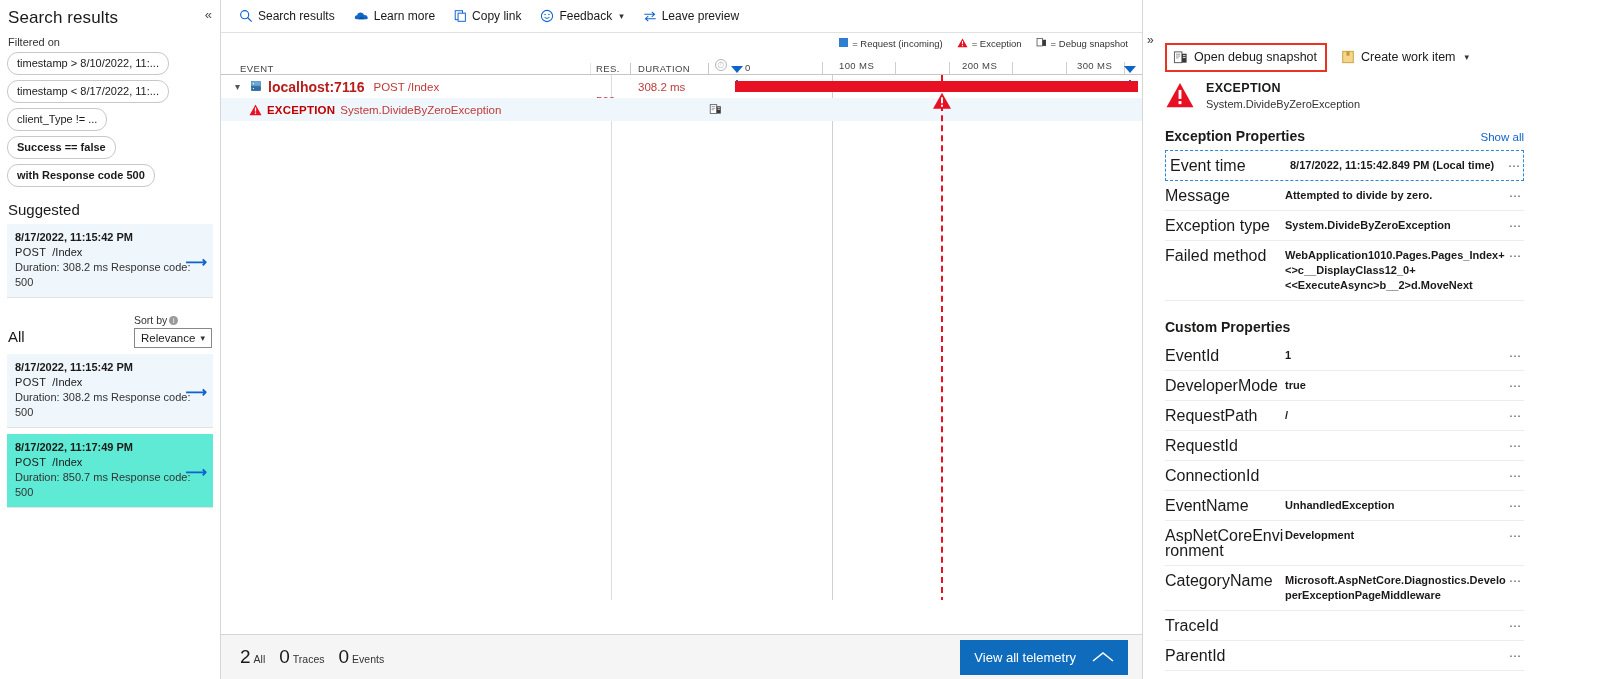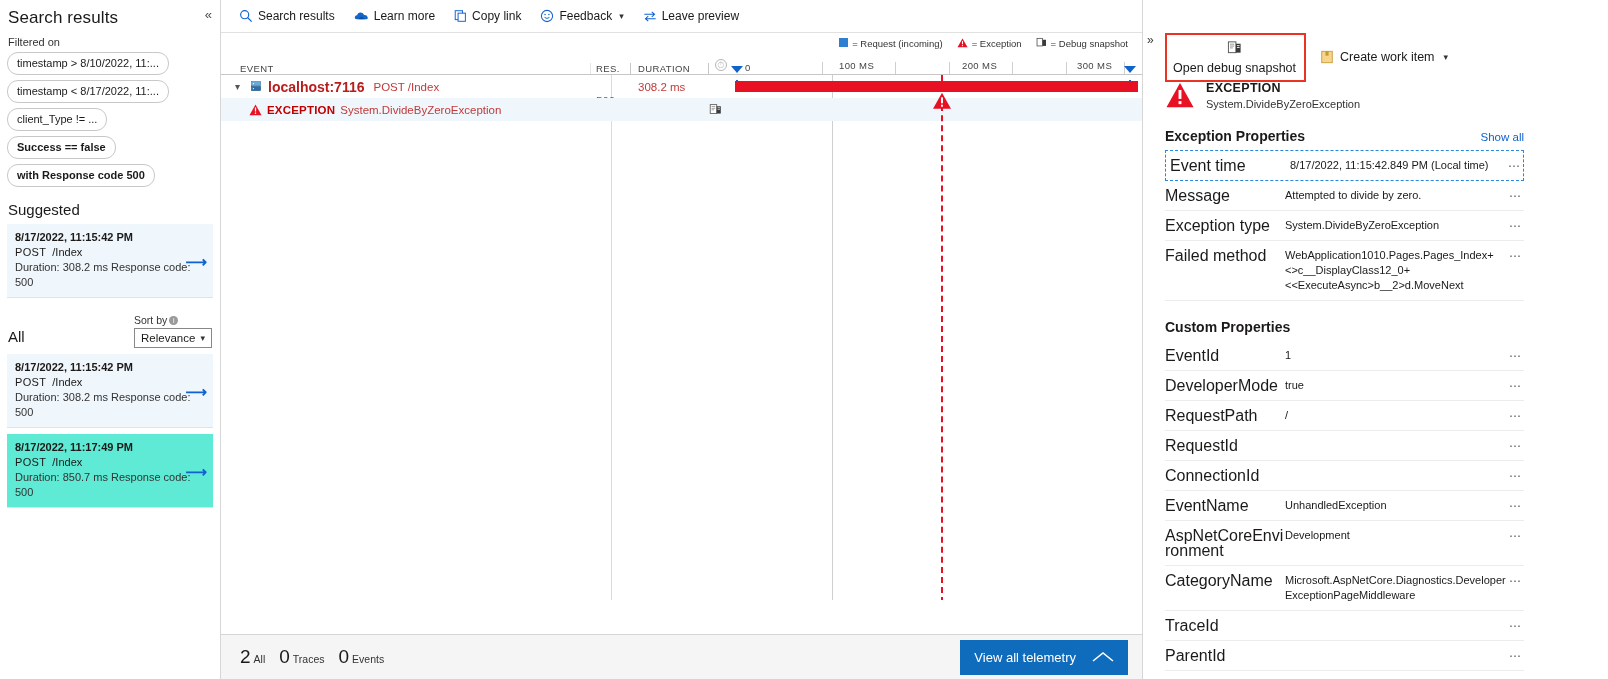--- a/index.html
+++ b/index.html
@@ -192,21 +192,21 @@
   .rp-cmdbar {
     display: flex; align-items: center; gap: 14px;
     padding: 40px 0 0 22px; height: 74px;
   }
   .rp-cmd {
     display: flex; align-items: center; gap: 6px;
     font-size: 12.5px; color: #1b1a19; cursor: pointer; white-space: nowrap;
   }
   .hl-box {
     border: 2px solid #ea3323; padding: 5px 8px 5px 6px;
-    display: flex; align-items: center; gap: 6px; flex-direction: column;
+    display: flex; align-items: center; gap: 6px;
   }
   .exc-banner { display: flex; align-items: flex-start; gap: 11px; padding: 6px 0 0 22px; }
   .exc-banner .tri { margin-top: 2px; }
   .exc-banner .t1 { font-size: 12.5px; font-weight: 700; letter-spacing: .3px; color: #1b1a19; line-height: 17px;}
   .exc-banner .t2 { font-size: 11px; color: #333; line-height: 15px; }
 
   .sec-head {
     display: flex; justify-content: space-between; align-items: baseline;
     padding: 15px 20px 6px 22px;
   }
@@ -217,21 +217,21 @@
   .prow {
     display: flex; align-items: flex-start;
     border-bottom: 1px solid #ececec;
     padding: 7px 0 7px 0; min-height: 30px; position: relative;
   }
   .prow.focus {
     border: 1px dashed #2a87d9; border-bottom: 1px dashed #2a87d9;
     padding-left: 4px;
   }
   .pk { width: 120px; flex: 0 0 120px; font-size: 16px; color: #1b1a19; line-height: 15px; word-break: break-word; }
-  .pv { flex: 1 1 auto; font-size: 11px; color: #1b1a19; line-height: 15px; word-break: break-word; padding-right: 18px;}
+  .pv { flex: 1 1 auto; font-size: 11px; color: #1b1a19; line-height: 15px; word-break: break-word; padding-right: 18px; font-weight: bold;}
   .pdots { position: absolute; right: 2px; top: 8px; color: #555; font-size: 12px; letter-spacing: 1px; cursor: pointer; }
 </style>
 </head>
 <body>
 
 <div id="app">
 
   <div class="left-panel">
     <div class="lp-title">Search results</div>
     <div class="collapse-chev">«</div>

